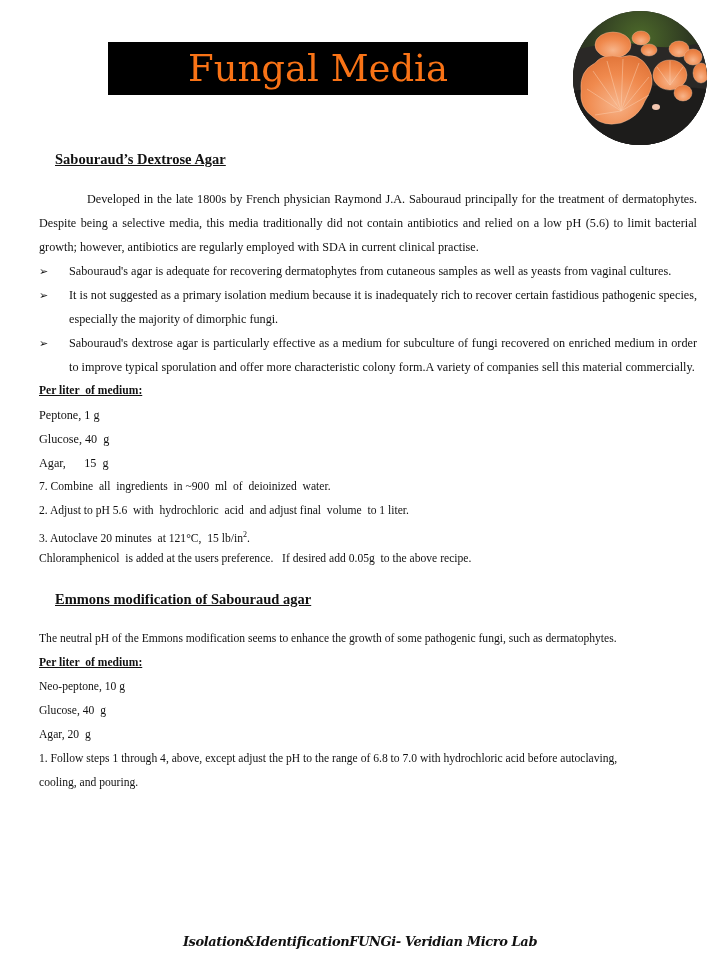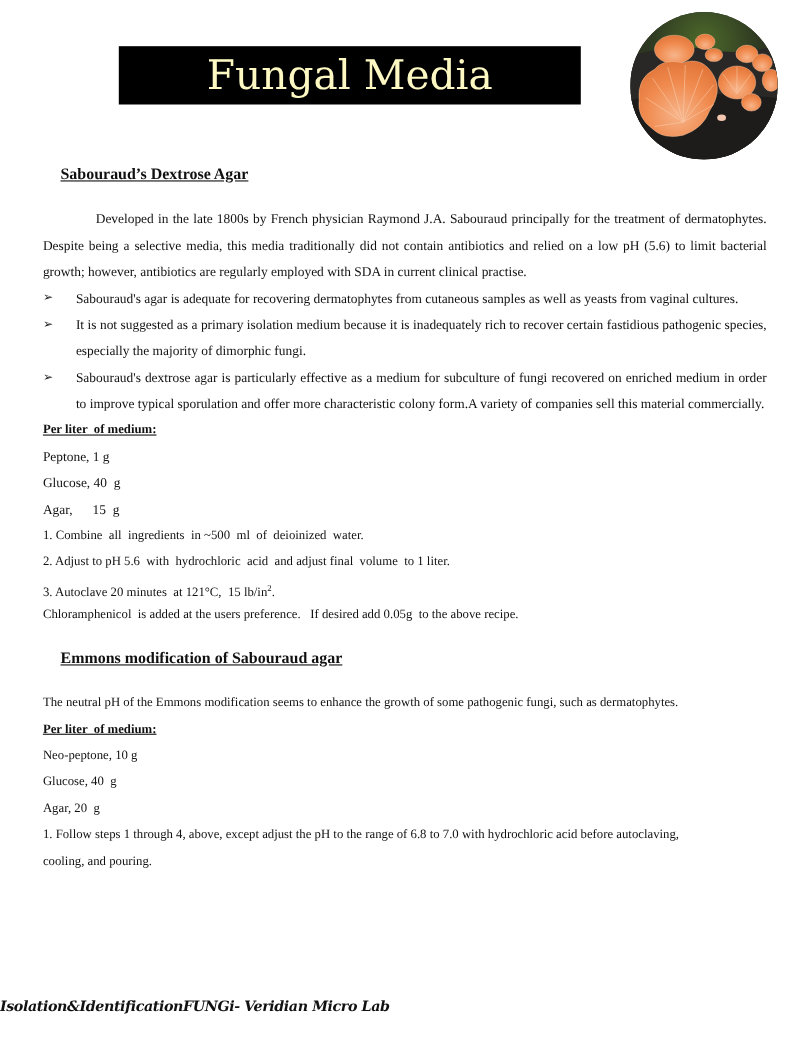--- a/index.html
+++ b/index.html
@@ -21,21 +21,21 @@
       top: 42px;
       width: 420px;
       height: 53px;
       background: #000000;
       display: flex;
       align-items: center;
       justify-content: center;
     }
     .title-bar h1 {
       margin: 0;
-      color: #fef9c3;
+      color: #f97316;
       font-family: "DejaVu Serif", serif;
       font-weight: normal;
       font-size: 37px;
       letter-spacing: 0px;
       line-height: 1;
     }
     .photo {
       position: absolute;
       left: 573px;
       top: 11px;
@@ -91,21 +91,22 @@
       height: 24px;
       white-space: pre;
       margin: 0;
     }
     .underline { text-decoration: underline; font-weight: bold; }
     .small { font-size: 11.6px; }
     .footer {
       position: absolute;
       left: 0;
       width: 720px;
-      top: 908px;
+      top: 934px;
+      text-align: center;
       font-family: "DejaVu Serif", serif;
       font-style: italic;
       font-weight: bold;
       font-size: 13px;
       letter-spacing: -0.4px;
     }
   </style>
 </head>
 <body>
 
@@ -165,21 +166,21 @@
   <ul class="bullets">
     <li><span class="arrow">➢</span><span>Sabouraud's agar is adequate for recovering dermatophytes from cutaneous samples as well as yeasts from vaginal cultures.</span></li>
     <li><span class="arrow">➢</span><span>It is not suggested as a primary isolation medium because it is inadequately rich to recover certain fastidious pathogenic species, especially the majority of dimorphic fungi.</span></li>
     <li><span class="arrow">➢</span><span>Sabouraud's dextrose agar is particularly effective as a medium for subculture of fungi recovered on enriched medium in order to improve typical sporulation and offer more characteristic colony form.A variety of companies sell this material  commercially.</span></li>
   </ul>
 
   <div class="line small underline">Per liter  of medium:</div>
   <div class="line">Peptone, 1 g</div>
   <div class="line">Glucose, 40  g</div>
   <div class="line">Agar,      15  g</div>
-  <div class="line small">1. Combine  all  ingredients  in ~500  ml  of  deioinized  water.</div>
+  <div class="line small">7. Combine  all  ingredients  in ~900  ml  of  deioinized  water.</div>
   <div class="line small">2. Adjust to pH 5.6  with  hydrochloric  acid  and adjust final  volume  to 1 liter.</div>
   <div class="line small"><span>3. Autoclave 20 minutes  at 121°C,  15 lb/in</span><sup style="font-size:8px">2</sup><span>.</span></div>
   <div class="line small">Chloramphenicol  is added at the users preference.   If desired add 0.05g  to the above recipe.</div>
 
   <div class="h2">Emmons  modification   of Sabouraud  agar</div>
   <p class="para small" style="text-align:left; width:600px;">The neutral pH of the Emmons  modification  seems to enhance the growth of some pathogenic fungi,  such as dermatophytes.</p>
   <div class="line small underline">Per liter  of medium:</div>
   <div class="line small">Neo-peptone, 10 g</div>
   <div class="line small">Glucose, 40  g</div>
   <div class="line small">Agar, 20  g</div>

